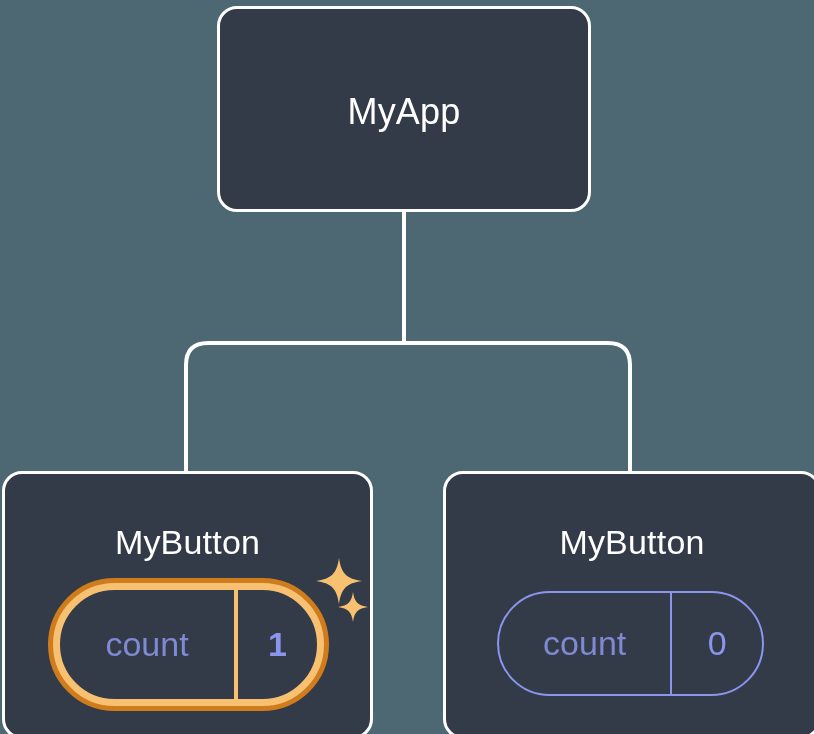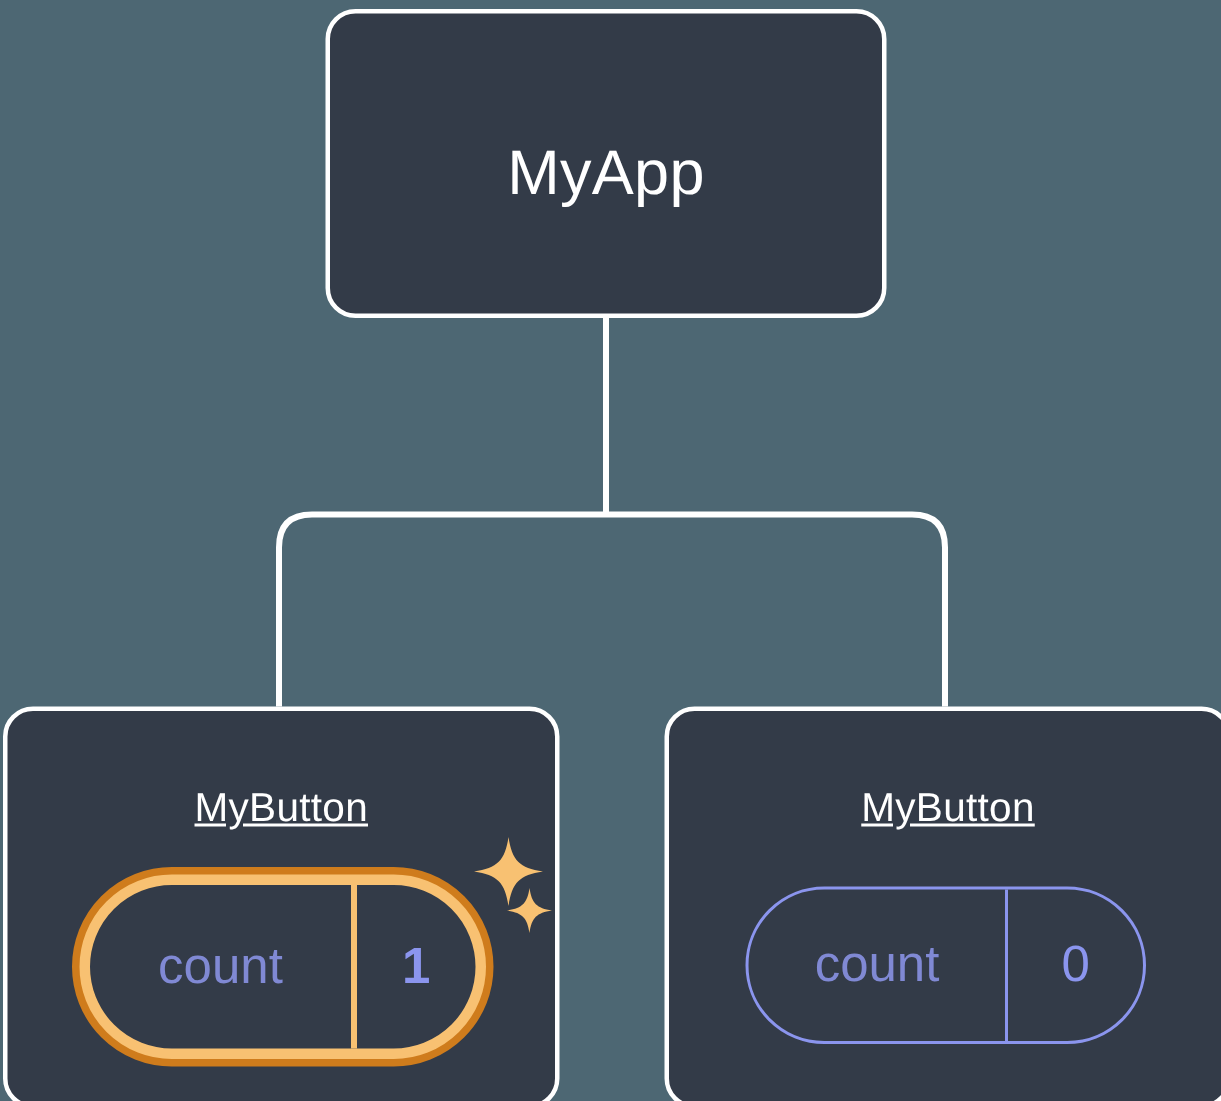--- a/index.html
+++ b/index.html
@@ -56,27 +56,26 @@
     left: 0;
     width: 100%;
     text-align: center;
     color: #ffffff;
     font-weight: 400;
     letter-spacing: 0.2px;
     white-space: nowrap;
   }
   .node-root .node-title {
     top: 82px;
-    font-size: 42px;
+    font-size: 36px;
   }
   .node-child-left .node-title,
   .node-child-right .node-title {
     top: 49px;
-    font-size: 27px;
-    text-decoration: underline;
+    font-size: 34px;
   }
 
   
   .pill {
     position: absolute;
     box-sizing: border-box;
     display: flex;
     align-items: stretch;
     border: 2px solid #8b95ee;
     border-radius: 999px;

